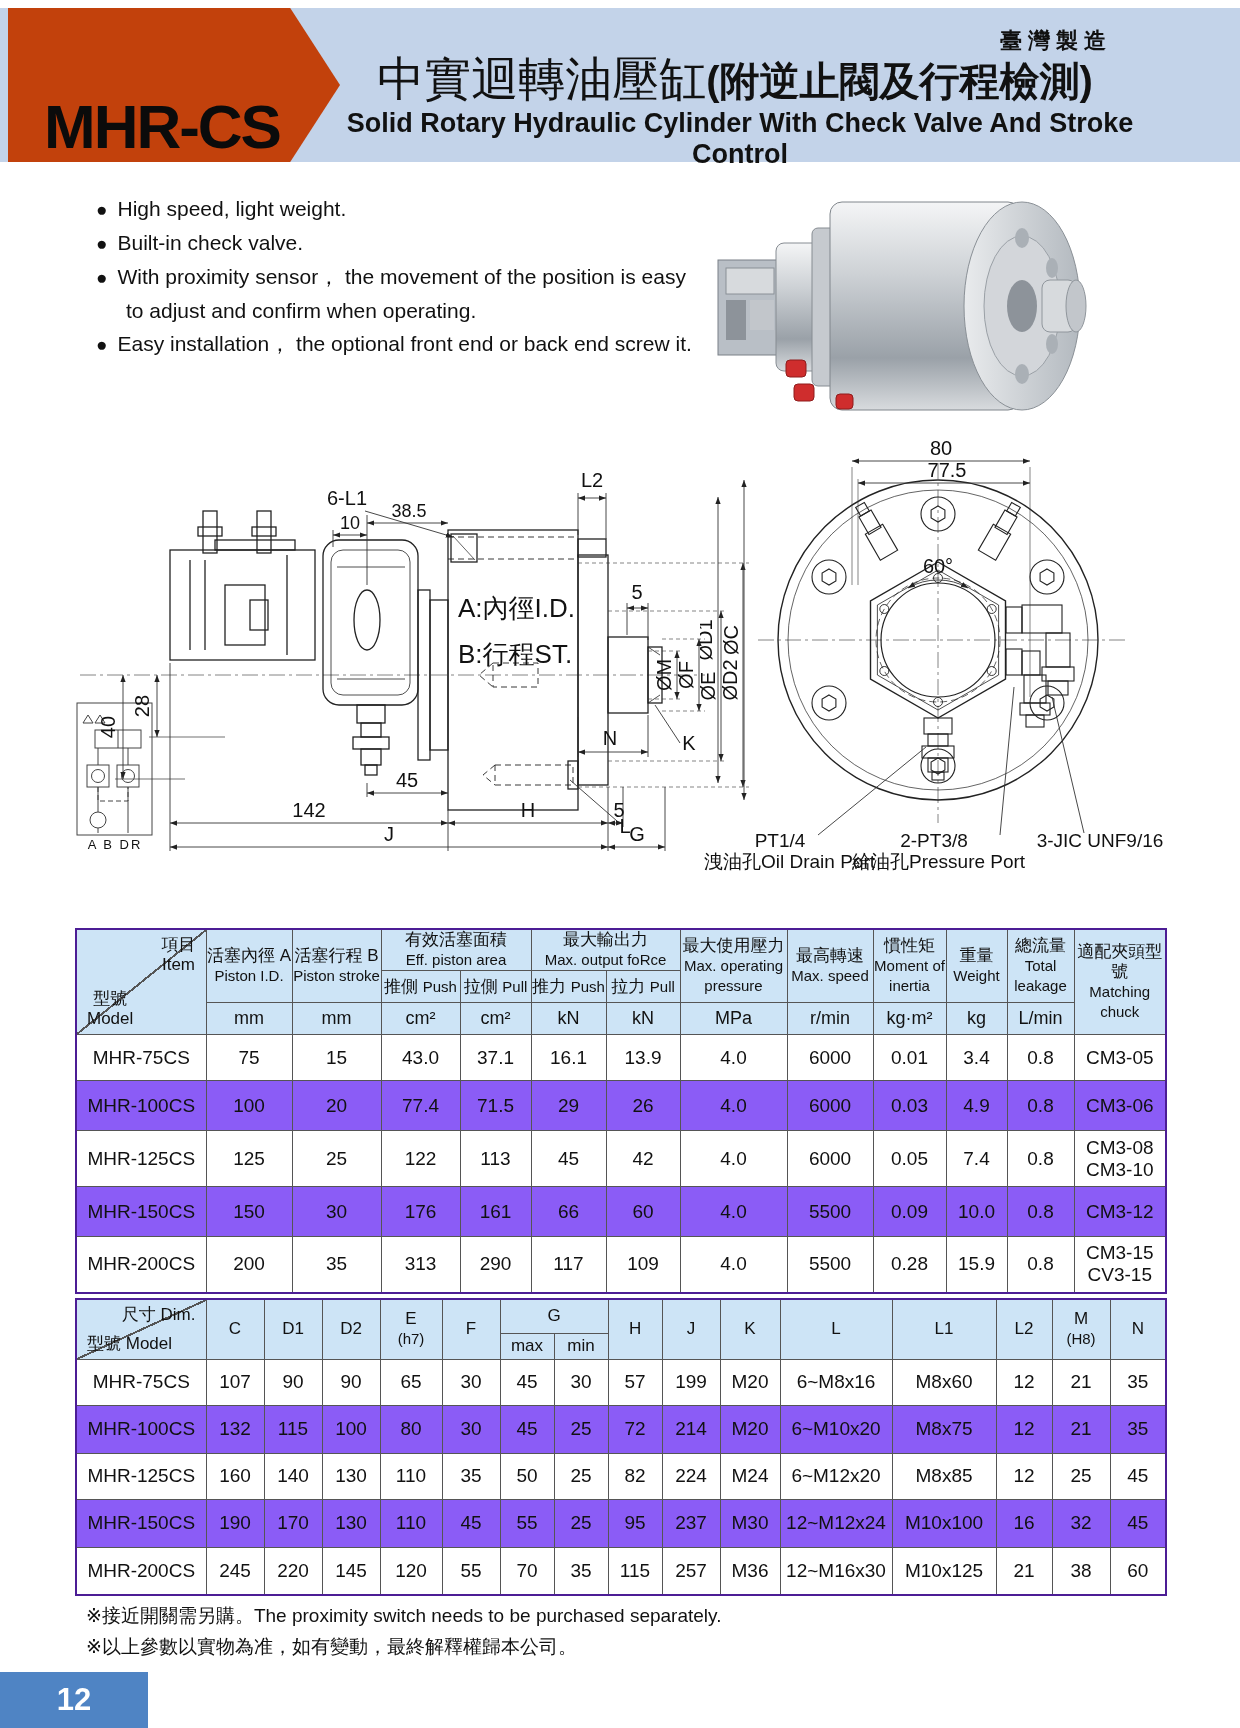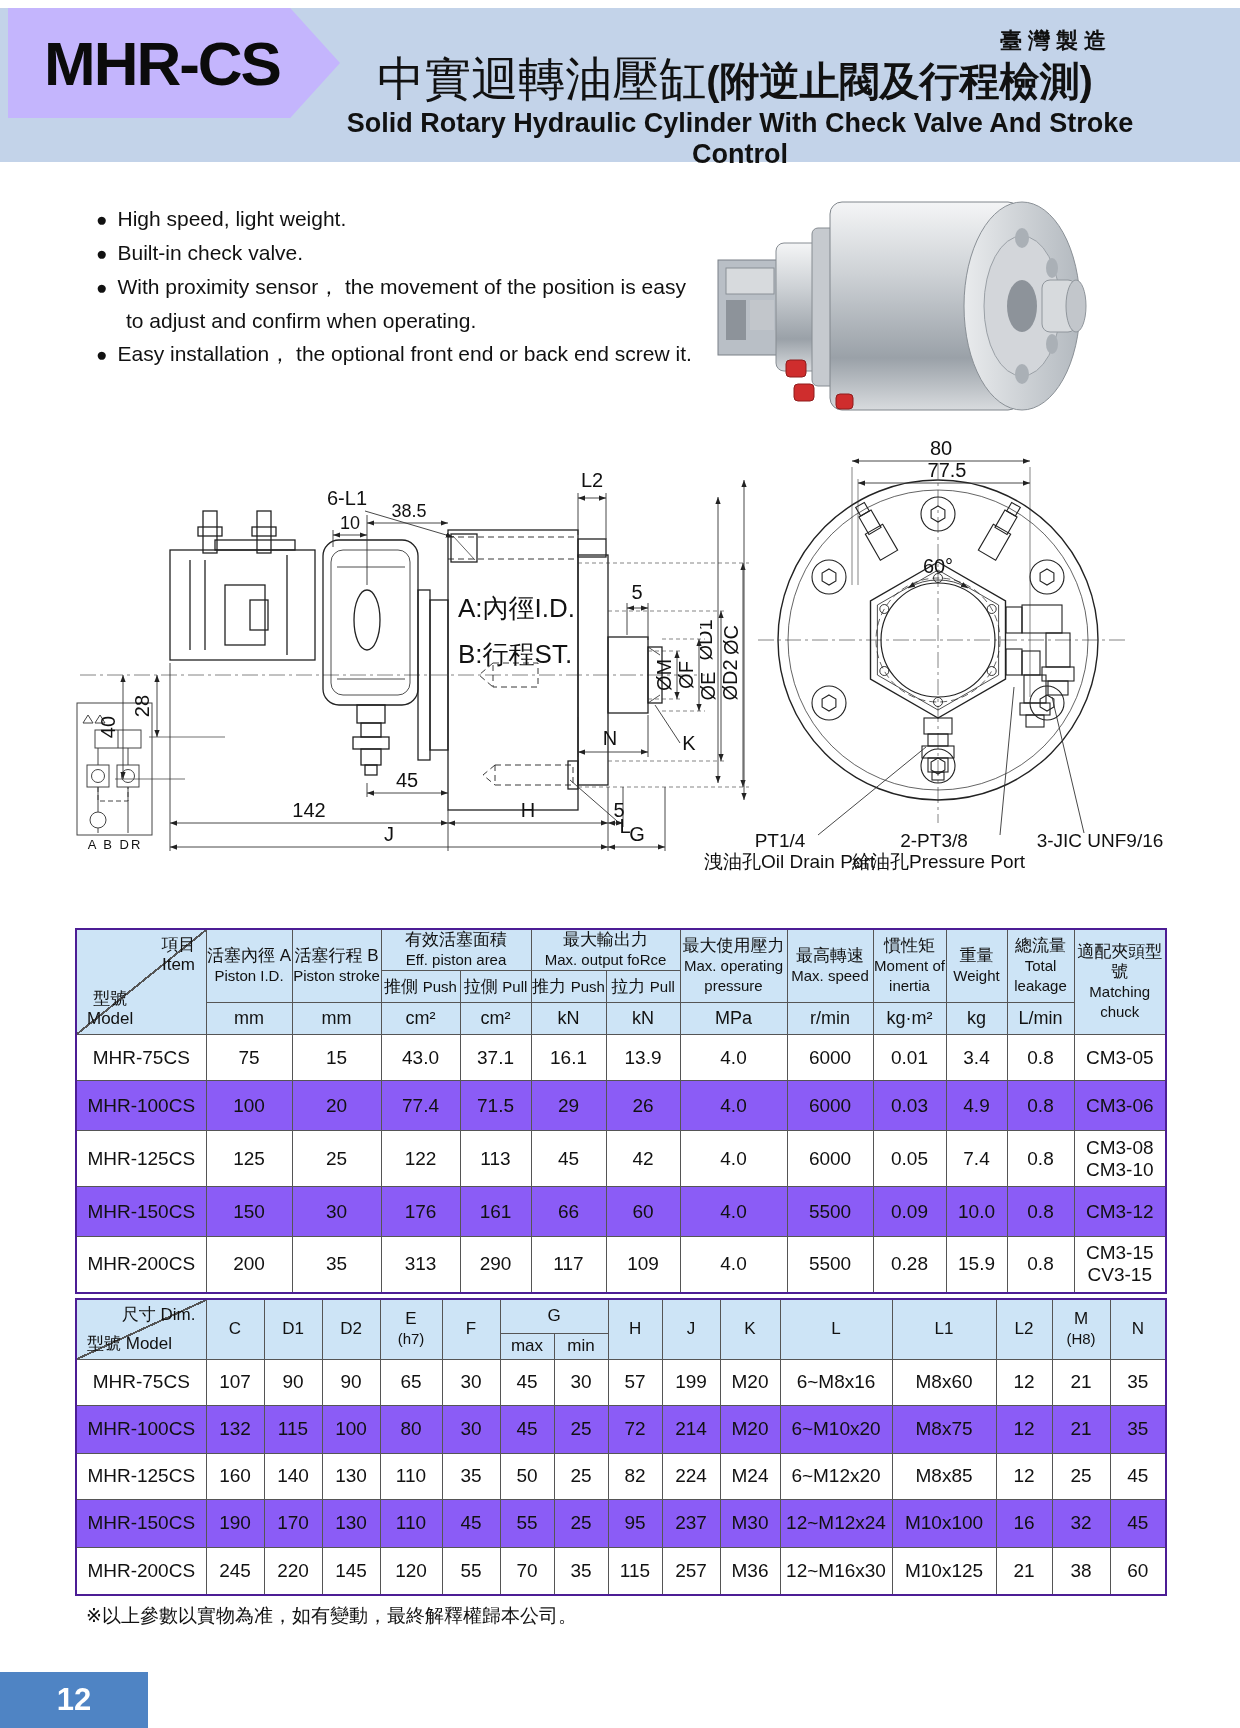--- a/index.html
+++ b/index.html
@@ -1,34 +1,34 @@
 <!DOCTYPE html>
 <html><head>
 <meta charset="utf-8">
 <style>
   html,body{margin:0;padding:0;background:#e8e8e8;}
   #page{position:relative;width:1240px;height:1728px;background:#fff;overflow:hidden;
         font-family:"Liberation Sans","DejaVu Sans",sans-serif;color:#111;}
   
   .band{position:absolute;left:0;top:8px;width:1240px;height:154px;background:#c3d3e9;}
-  .arrow{position:absolute;left:8px;top:0;width:332px;height:110px;background:#c4b5fd;
+  .arrow{position:absolute;left:8px;top:0;width:332px;height:154px;background:#c2410c;
          clip-path:polygon(0 0,85% 0,100% 50%,85% 100%,0 100%);
-         display:flex;align-items:center;justify-content:flex-start;}
+         display:flex;align-items:flex-end;justify-content:flex-start;}
   .arrow span{font-size:62px;font-weight:700;letter-spacing:-2px;color:#0b0b0b;padding-left:36px;}
   .t-zh{position:absolute;left:340px;right:110px;top:40px;text-align:center;white-space:nowrap;}
   .t-zh .big{font-size:47px;font-weight:400;}
   .t-zh .small{font-size:40px;font-weight:600;}
   .t-en{position:absolute;left:300px;right:60px;top:100px;text-align:center;
         font-size:27px;font-weight:700;}
   .made{position:absolute;right:128px;top:18px;font-size:22px;letter-spacing:6px;font-weight:600;}
   
   .features{position:absolute;left:96px;top:190px;width:600px;}
   .feat{font-size:23px;line-height:35px;padding-left:30px;text-indent:-30px;}
   .feat .dot{font-size:19px;margin-right:10px;}
-  .features .en-group{margin-top:12px;}
+  .features .en-group{margin-top:2px;}
   .features .en-group .feat{font-size:21px;line-height:33px;}
   
   .photo{position:absolute;left:690px;top:188px;}
   .sideview{position:absolute;left:65px;top:435px;}
   .frontview{position:absolute;left:700px;top:435px;}
   svg{font-family:"Liberation Sans","DejaVu Sans",sans-serif;}
   svg text{fill:#111;}
   
   table{border-collapse:collapse;table-layout:fixed;}
   .spec{position:absolute;left:75px;top:928px;width:1092px;}
@@ -653,20 +653,21 @@
           <td>12~M16x30</td>
           <td>M10x125</td>
           <td>21</td>
           <td>38</td>
           <td>60</td>
         </tr>
   </tbody>
     </table>
 
   <div class="notes">
+    <div>※接近開關需另購。The proximity switch needs to be purchased separately.</div>
     <div>※以上參數以實物為准，如有變動，最終解釋權歸本公司。</div>
   </div>
 
   <div class="pageno">
     <span>12</span>
   </div>
 
 </div>
 
 </body></html>

